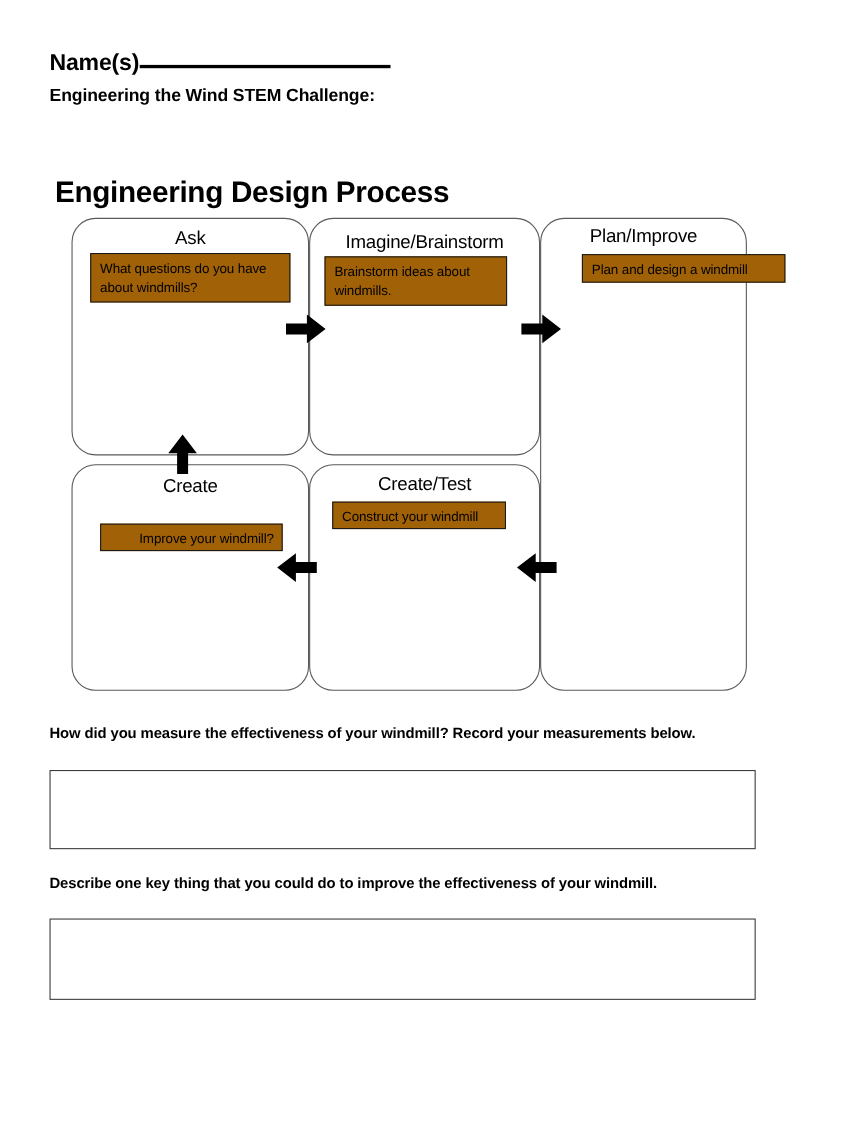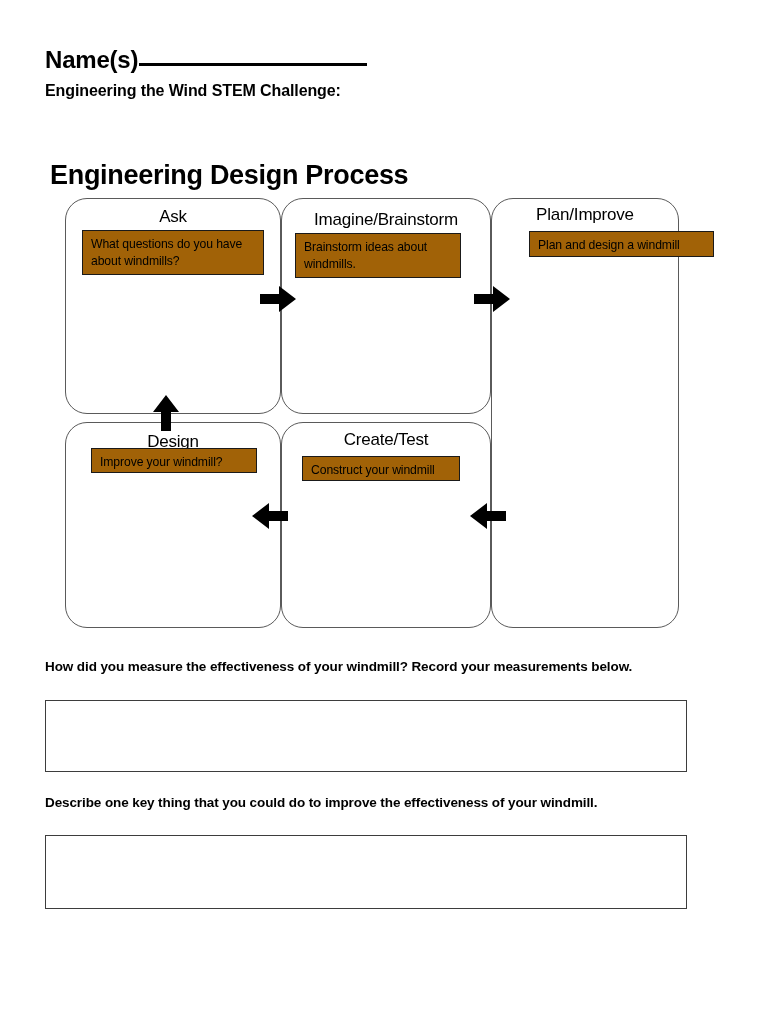--- a/index.html
+++ b/index.html
@@ -17,21 +17,21 @@
   }
 
   
   .header {
     position: absolute;
     left: 45px;
     top: 46px;
     width: 690px;
   }
   .name-line {
-    font-size: 24px;
+    font-size: 21px;
     font-weight: bold;
     letter-spacing: -0.2px;
     white-space: nowrap;
     line-height: 1.18;
   }
   .name-rule {
     display: inline-block;
     border-bottom: 3px solid #000;
     width: 228px;
     vertical-align: 2px;
@@ -100,21 +100,21 @@
 
   #label-ask      { top: 207px;  left: 65px;  width: 216px; }
   #label-imagine  { top: 210px;  left: 281px; width: 210px; }
   #label-plan     { top: 205px;  left: 491px; width: 188px; }
   #label-improve  { top: 432px;  left: 65px;  width: 216px; }
   #label-create   { top: 430px;  left: 281px; width: 210px; }
 
   #text-ask       { left: 82px;  top: 230px; width: 182px; height: 45px; }
   #text-imagine   { left: 295px; top: 233px; width: 166px; height: 45px; }
   #text-plan      { left: 493px; top: 231px; width: 185px; height: 26px; margin-left: 36px; }
-  #text-improve   { left: 91px;  top: 448px; width: 166px; height: 25px; }
+  #text-improve   { left: 91px;  top: 476px; width: 166px; height: 25px; text-align: right; }
   #text-create    { left: 302px; top: 456px; width: 158px; height: 25px; }
 
   
   .arrow {
     position: absolute;
     line-height: 0;
   }
   #arrow-ask-imagine    { left: 258px; top: 283px; }
   #arrow-imagine-plan   { left: 472px; top: 283px; }
   #arrow-plan-create    { left: 468px; top: 500px; }
@@ -158,21 +158,21 @@
 
 <div id="box-ask" class="proc-box"></div>
 <div id="box-imagine" class="proc-box"></div>
 <div id="box-plan" class="proc-box"></div>
 <div id="box-improve" class="proc-box"></div>
 <div id="box-create" class="proc-box"></div>
 
 <div id="label-ask" class="proc-label">Ask</div>
 <div id="label-imagine" class="proc-label">Imagine/Brainstorm</div>
 <div id="label-plan" class="proc-label">Plan/Improve</div>
-<div id="label-improve" class="proc-label">Design</div>
+<div id="label-improve" class="proc-label">Create</div>
 <div id="label-create" class="proc-label">Create/Test</div>
 
 <div id="text-ask" class="proc-text">What questions do you have about windmills?</div>
 <div id="text-imagine" class="proc-text">Brainstorm ideas about windmills.</div>
 <div id="text-plan" class="proc-text">Plan and design a windmill</div>
 <div id="text-improve" class="proc-text">Improve your windmill?</div>
 <div id="text-create" class="proc-text">Construct your windmill</div>
 
 <div id="arrow-ask-imagine" class="arrow">
   <svg width="40" height="32" viewBox="0 0 40 32">

